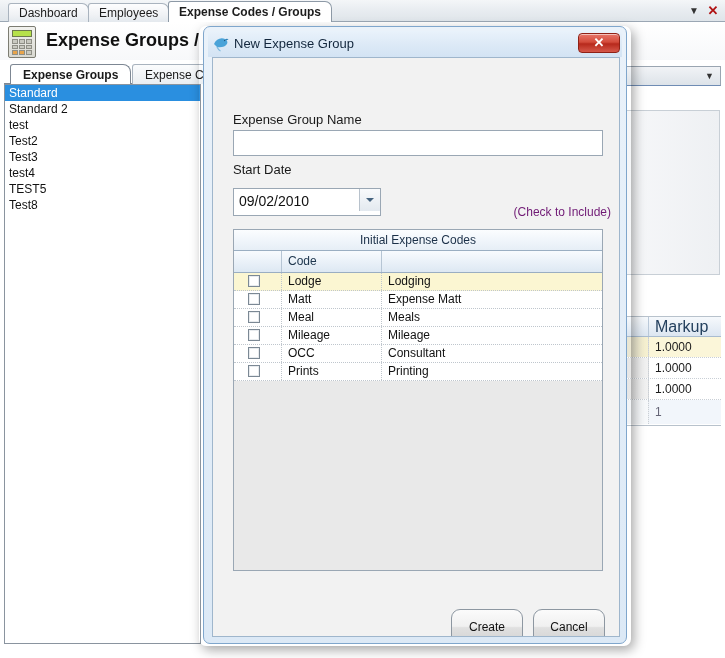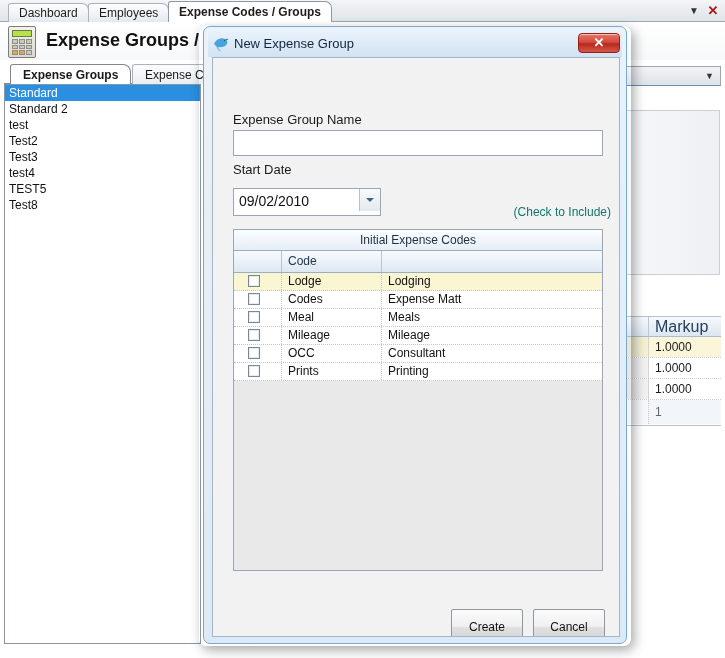--- a/index.html
+++ b/index.html
@@ -215,21 +215,21 @@
     background: linear-gradient(to bottom,#f8fafc,#e3e9ef);
     border-left: 1px solid #b8c2cc; box-sizing: border-box;
   }
   .combo .btn::after {
     content:""; position:absolute; left:6px; top:9px;
     border-left:4px solid transparent; border-right:4px solid transparent;
     border-top:4px solid #45637f;
   }
   .hint {
     position: absolute; right: 8px; top: 147px;
-    font-size: 12px; color: #0f766e; white-space: nowrap;
+    font-size: 12px; color: #701a75; white-space: nowrap;
   }
 
   
   .grid {
     position: absolute; left: 20px; top: 171px; width: 370px; height: 342px;
     background: #e9e9e9;
     border: 1px solid #9aa7b4; box-sizing: border-box;
   }
   .grid-caption {
     height: 20px; line-height: 20px; text-align: center;
@@ -252,21 +252,21 @@
   .grid-row.selected { background: #fbf6d2; }
   .cbx {
     position:absolute; left:14px; top:2px; width:12px; height:12px;
     background:#ffffff; border:1px solid #7b8894; box-sizing:border-box;
     box-shadow: inset 0 0 0 1px #e8ebee;
   }
 
   .dlg-btn {
     position:absolute; height: 36px; width: 72px;
     background: linear-gradient(to bottom,#fbfbfb 0%,#f0f0f0 48%,#e0e0e0 52%,#d2d2d2 100%);
-    border: 1px solid #8d97a1; border-radius: 2px;
+    border: 1px solid #8d97a1; border-radius: 9px;
     font-family:"Liberation Sans", sans-serif; font-size: 12px; color:#111;
     box-sizing:border-box; cursor: default;
   }
 </style>
 </head>
 <body>
 
 <div id="root">
 
   <div class="app-tabstrip">
@@ -402,21 +402,21 @@
                 <span class="cbx"></span>
               </div>
             <div class="code">Lodge</div>
             <div class="name">Lodging</div>
           </div>
 
           <div class="grid-row">
             <div class="ck">
                 <span class="cbx"></span>
               </div>
-            <div class="code">Codes</div>
+            <div class="code">Matt</div>
             <div class="name">Expense Matt</div>
           </div>
 
           <div class="grid-row">
             <div class="ck">
                 <span class="cbx"></span>
               </div>
             <div class="code">Meal</div>
             <div class="name">Meals</div>
           </div>

